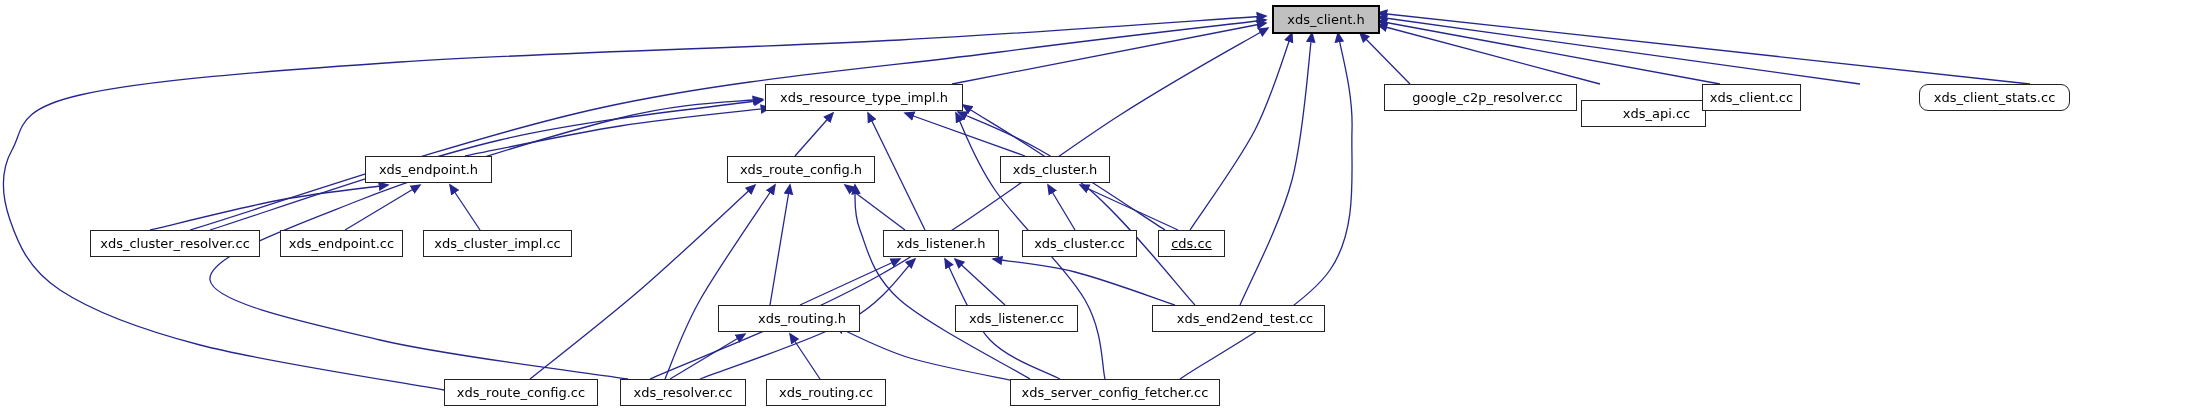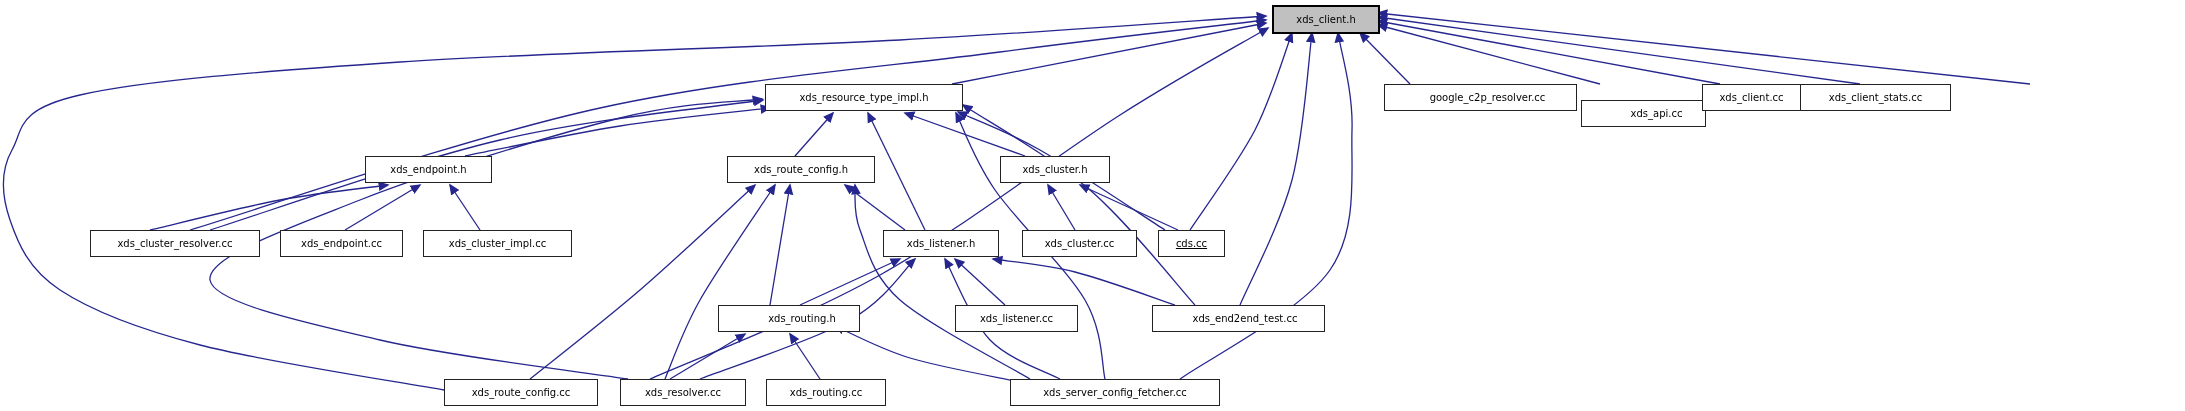--- a/index.html
+++ b/index.html
@@ -10,21 +10,21 @@
     font-family:"DejaVu Sans","Liberation Sans",sans-serif;
     overflow:hidden;
   }
   #edges-layer{position:absolute;left:0;top:0;width:2185px;height:411px;}
   #nodes-layer{position:absolute;left:0;top:0;width:2185px;height:411px;}
   .node{
     position:absolute;
     height:25px;
     line-height:25px;
     text-align:center;
-    font-size:10px;
+    font-size:13px;
     color:#000;
     background:#ffffff;
     border:1px solid #222222;
     box-sizing:content-box;
     white-space:nowrap;
     cursor:pointer;
   }
   .node.root{
     background:#c0c0c0;
     border:2px solid #000000;
@@ -84,21 +84,21 @@
         <path class="edge" d="M670,379 L745,334" stroke="#26268f" marker-end="url(#arrowhead)"></path>
         <path class="edge" d="M1020,382 C1001.7,378.0 940.8,367.3 910,358 C879.2,348.7 847.5,331.3 835,326" stroke="#26268f" marker-end="url(#arrowhead)"></path>
       </g>
   </svg>
   <div id="nodes-layer">
       <div class="node root" style="left: 1272px; top: 5px; width: 104px;">xds_client.h</div>
       <div class="node" style="left: 765px; top: 84px; width: 196px;">xds_resource_type_impl.h</div>
       <div class="node" style="left: 1384px; top: 84px; width: 177px; padding-left: 14px;">google_c2p_resolver.cc</div>
       <div class="node" style="left: 1581px; top: 100px; width: 97px; padding-left: 26px;">xds_api.cc</div>
       <div class="node" style="left: 1702px; top: 84px; width: 97px;">xds_client.cc</div>
-      <div class="node" style="left: 1800px; top: 84px; width: 149px;">xds_client_stats.cc</div>
+      <div class="node" style="left: 1919px; top: 84px; width: 149px; border-radius: 9px;">xds_client_stats.cc</div>
       <div class="node" style="left: 365px; top: 156px; width: 125px;">xds_endpoint.h</div>
       <div class="node" style="left: 727px; top: 156px; width: 146px;">xds_route_config.h</div>
       <div class="node" style="left: 1000px; top: 156px; width: 108px;">xds_cluster.h</div>
       <div class="node" style="left: 90px; top: 230px; width: 168px;">xds_cluster_resolver.cc</div>
       <div class="node" style="left: 280px; top: 230px; width: 121px;">xds_endpoint.cc</div>
       <div class="node" style="left: 423px; top: 230px; width: 147px;">xds_cluster_impl.cc</div>
       <div class="node" style="left: 883px; top: 230px; width: 114px;">xds_listener.h</div>
       <div class="node" style="left: 1022px; top: 230px; width: 113px;">xds_cluster.cc</div>
       <div class="node" style="left: 1158px; top: 230px; width: 65px; text-decoration: underline;">cds.cc</div>
       <div class="node" style="left: 718px; top: 305px; width: 114px; padding-left: 26px;">xds_routing.h</div>

